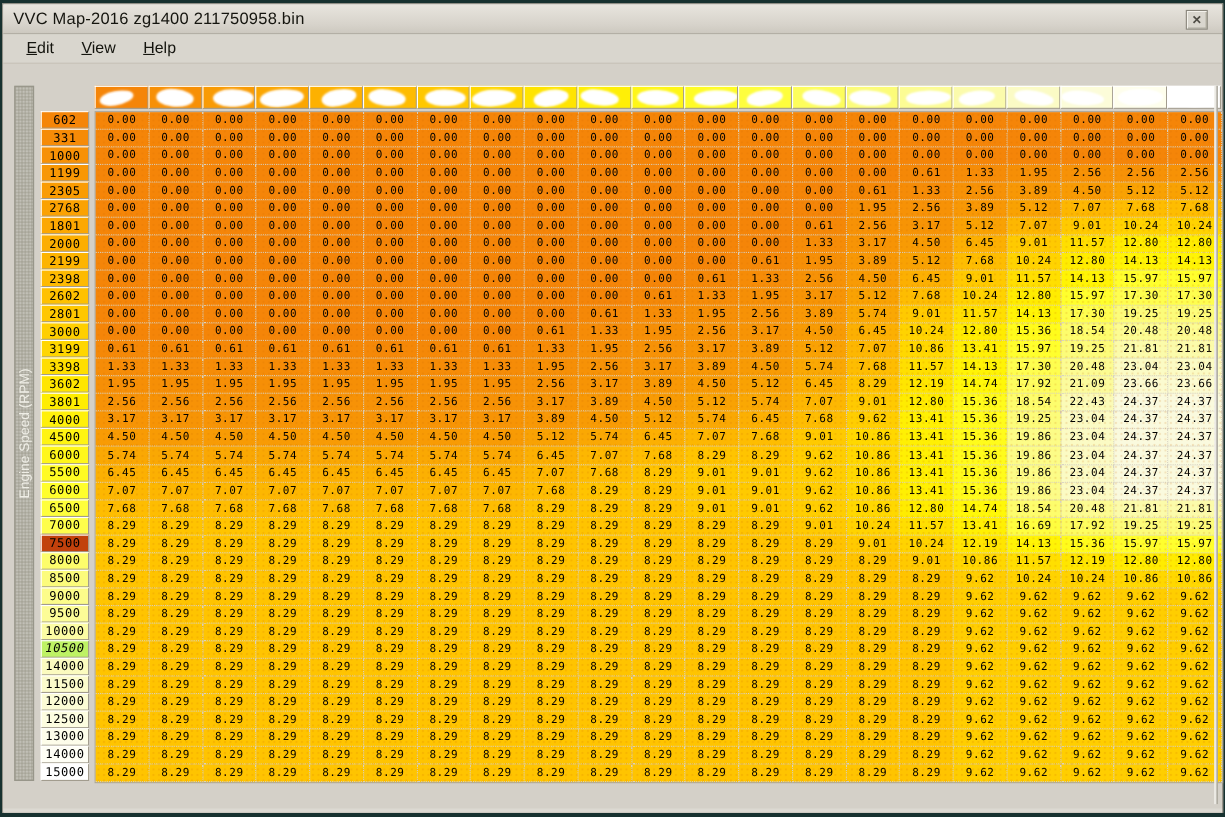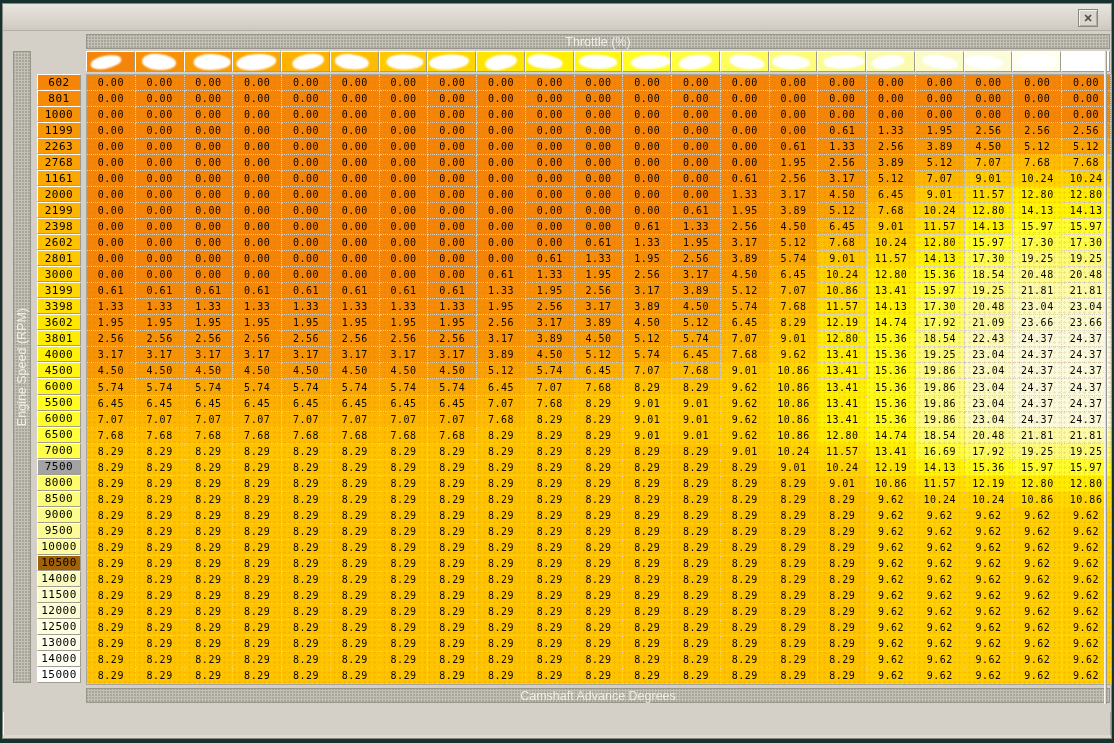--- a/index.html
+++ b/index.html
@@ -106,30 +106,33 @@
     background:#e0ddd5; border-left:1px solid #f6f5f1; border-right:1px solid #9c998e;
   }
   .bottom-strip{ position:absolute; left:0; right:0; bottom:0; height:3px; background:#dcd9d2; }
 </style>
 </head>
 <body>
 
 <div class="app-window">
 
   <div class="title-bar">
+    <span class="title-text">VVC Map-2016 zg1400 211750958.bin</span>
     <div class="close-button">
       <span>✕</span>
     </div>
   </div>
 
+  <div class="menu-bar">
+      <span class="menu-item"><u>E</u>dit</span>
+      <span class="menu-item"><u>V</u>iew</span>
+      <span class="menu-item"><u>H</u>elp</span>
+    </div>
 
   <div class="client">
-    <div class="axis-band band-top">
-      <span>Throttle (%)</span>
-    </div>
 
     <div class="col-headers">
         <div class="colh" style="background: rgb(245, 133, 8);">
           <div class="scribble" style="width: 58%; height: 46%; border-radius: 47% 53% 58% 42% / 55% 45% 52% 48%; transform: translate(-50%, -50%) translateX(-4px) rotate(-10deg);"></div>
         </div>
         <div class="colh" style="background: rgb(247, 144, 6);">
           <div class="scribble" style="width: 64%; height: 63%; border-radius: 47% 53% 58% 42% / 55% 45% 52% 48%; transform: translate(-50%, -50%) translateX(0px) rotate(6deg);"></div>
         </div>
         <div class="colh" style="background: rgb(249, 155, 4);">
           <div class="scribble" style="width: 70%; height: 62%; border-radius: 47% 53% 58% 42% / 55% 45% 52% 48%; transform: translate(-50%, -50%) translateX(4px) rotate(1deg);"></div>
@@ -189,50 +192,50 @@
           <div class="scribble" style="width: 63%; height: 62%; border-radius: 47% 53% 58% 42% / 55% 45% 52% 48%; transform: translate(-50%, -50%) translateX(4px) rotate(-5deg);"></div>
         </div>
       </div>
 
     <div class="engine-band">
       <span>Engine Speed (RPM)</span>
     </div>
 
     <div class="rpm-col">
         <div class="rpm-cell" style="background: rgb(245, 133, 8);">602</div>
-        <div class="rpm-cell" style="background: rgb(246, 139, 7);">801</div>
+        <div class="rpm-cell" style="background: rgb(246, 139, 7);">331</div>
         <div class="rpm-cell" style="background: rgb(247, 145, 6);">1000</div>
         <div class="rpm-cell" style="background: rgb(248, 151, 5);">1199</div>
-        <div class="rpm-cell" style="background: rgb(250, 156, 3);">2263</div>
+        <div class="rpm-cell" style="background: rgb(250, 156, 3);">2305</div>
         <div class="rpm-cell" style="background: rgb(251, 162, 2);">2768</div>
-        <div class="rpm-cell" style="background: rgb(252, 168, 2);">1161</div>
+        <div class="rpm-cell" style="background: rgb(252, 168, 2);">1801</div>
         <div class="rpm-cell" style="background: rgb(252, 174, 1);">2000</div>
         <div class="rpm-cell" style="background: rgb(253, 180, 1);">2199</div>
         <div class="rpm-cell" style="background: rgb(254, 186, 1);">2398</div>
         <div class="rpm-cell" style="background: rgb(255, 193, 0);">2602</div>
         <div class="rpm-cell" style="background: rgb(255, 199, 0);">2801</div>
         <div class="rpm-cell" style="background: rgb(255, 207, 0);">3000</div>
         <div class="rpm-cell" style="background: rgb(255, 214, 0);">3199</div>
         <div class="rpm-cell" style="background: rgb(255, 222, 0);">3398</div>
         <div class="rpm-cell" style="background: rgb(255, 230, 0);">3602</div>
         <div class="rpm-cell" style="background: rgb(255, 237, 1);">3801</div>
         <div class="rpm-cell" style="background: rgb(255, 240, 10);">4000</div>
         <div class="rpm-cell" style="background: rgb(255, 244, 18);">4500</div>
         <div class="rpm-cell" style="background: rgb(255, 247, 27);">6000</div>
         <div class="rpm-cell" style="background: rgb(255, 251, 35);">5500</div>
         <div class="rpm-cell" style="background: rgb(255, 254, 44);">6000</div>
         <div class="rpm-cell" style="background: rgb(255, 255, 59);">6500</div>
         <div class="rpm-cell" style="background: rgb(254, 254, 75);">7000</div>
-        <div class="rpm-cell" style="background: #a3a3a3;">7500</div>
+        <div class="rpm-cell" style="background: #c2410c;">7500</div>
         <div class="rpm-cell" style="background: rgb(253, 253, 107);">8000</div>
         <div class="rpm-cell" style="background: rgb(252, 252, 123);">8500</div>
         <div class="rpm-cell" style="background: rgb(252, 252, 138);">9000</div>
         <div class="rpm-cell" style="background: rgb(252, 252, 151);">9500</div>
         <div class="rpm-cell" style="background: rgb(252, 252, 164);">10000</div>
-        <div class="rpm-cell" style="background: #a16207;">10500</div>
+        <div class="rpm-cell" style="background: #bef264; font-style: italic;">10500</div>
         <div class="rpm-cell" style="background: rgb(251, 251, 191);">14000</div>
         <div class="rpm-cell" style="background: rgb(251, 251, 203);">11500</div>
         <div class="rpm-cell" style="background: rgb(252, 252, 213);">12000</div>
         <div class="rpm-cell" style="background: rgb(253, 253, 224);">12500</div>
         <div class="rpm-cell" style="background: rgb(253, 253, 234);">13000</div>
         <div class="rpm-cell" style="background: rgb(254, 254, 245);">14000</div>
         <div class="rpm-cell" style="background: rgb(255, 255, 255);">15000</div>
       </div>
 
     <div class="grid-wrap">
@@ -1032,21 +1035,18 @@
           <div class="map-cell" style="background: rgb(255, 196, 0);">8.29</div>
           <div class="map-cell" style="background: rgb(255, 206, 0);">9.62</div>
           <div class="map-cell" style="background: rgb(255, 206, 0);">9.62</div>
           <div class="map-cell" style="background: rgb(255, 206, 0);">9.62</div>
           <div class="map-cell" style="background: rgb(255, 206, 0);">9.62</div>
           <div class="map-cell" style="background: rgb(255, 206, 0);">9.62</div>
         </div>
       <div class="dither"></div>
     </div>
 
-    <div class="axis-band band-bottom">
-      <span>Camshaft Advance Degrees</span>
-    </div>
 
     <div class="right-ridge"></div>
   </div>
 
   <div class="bottom-strip"></div>
 </div>
 
 </body></html>

